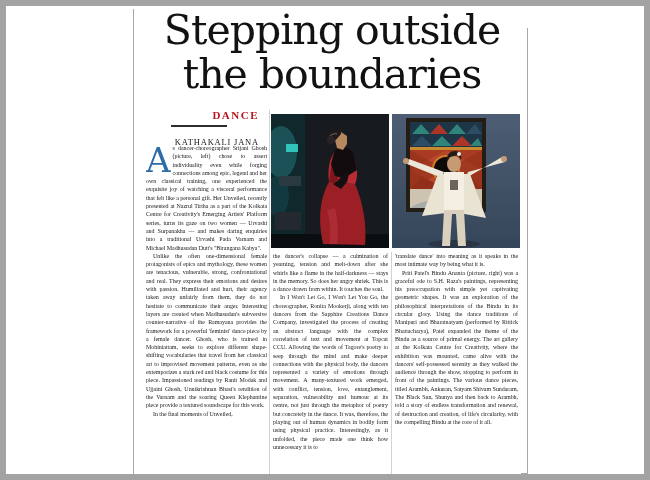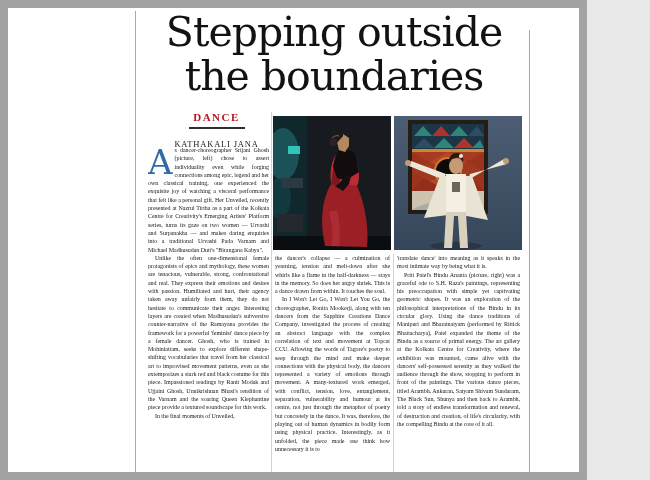--- a/index.html
+++ b/index.html
@@ -1,30 +1,30 @@
 <!DOCTYPE html>
 <html><head>
 <meta charset="utf-8">
 <style>
   html,body{margin:0;padding:0;background:#e8e8e8;}
   .page{
-    position:relative; width:587px; height:480px; background:#ffffff;
-    border:8px solid #a3a3a3; box-sizing:border-box; overflow:hidden;
+    position:relative; width:650px; height:480px; background:#ffffff;
+    border:6px solid #a3a3a3; box-sizing:border-box; overflow:hidden;
     font-family:"Liberation Serif", serif; color:#1c1c1c;
   }
   .vrule{position:absolute; width:1px; background:#a8a8a8;}
   .vrule-foot{position:absolute; height:1px; background:#a8a8a8;}
   .colrule{position:absolute; width:1px; background:#d2d2d2;}
   .bottomrule{position:absolute; height:2px; background:#5c5e60;}
   .headline{
     position:absolute; left:130px; top:2px; width:392px; text-align:center;
     font-family:"DejaVu Serif", serif; font-weight:normal; color:#121212;
     font-size:41px; line-height:44px; letter-spacing:-1px; margin:0;
   }
-  .kicker-wrap{position:absolute; left:148px; top:99px; width:121px; text-align:center;}
+  .kicker-wrap{position:absolute; left:132px; top:99px; width:121px; text-align:right;}
   .kicker{
     font-family:"Liberation Serif", serif; font-weight:bold; color:#b8161f;
     font-size:11px; letter-spacing:1.5px; display:inline-block;
   }
   .kicker-underline{width:56px; height:2px; background:#2e2e2e; margin:2px auto 4px auto;}
   .byline{
     font-family:"Liberation Serif", serif; font-size:8.5px; letter-spacing:0.8px;
     color:#1a1a1a; font-weight:normal;
   }
   .bodycol{

